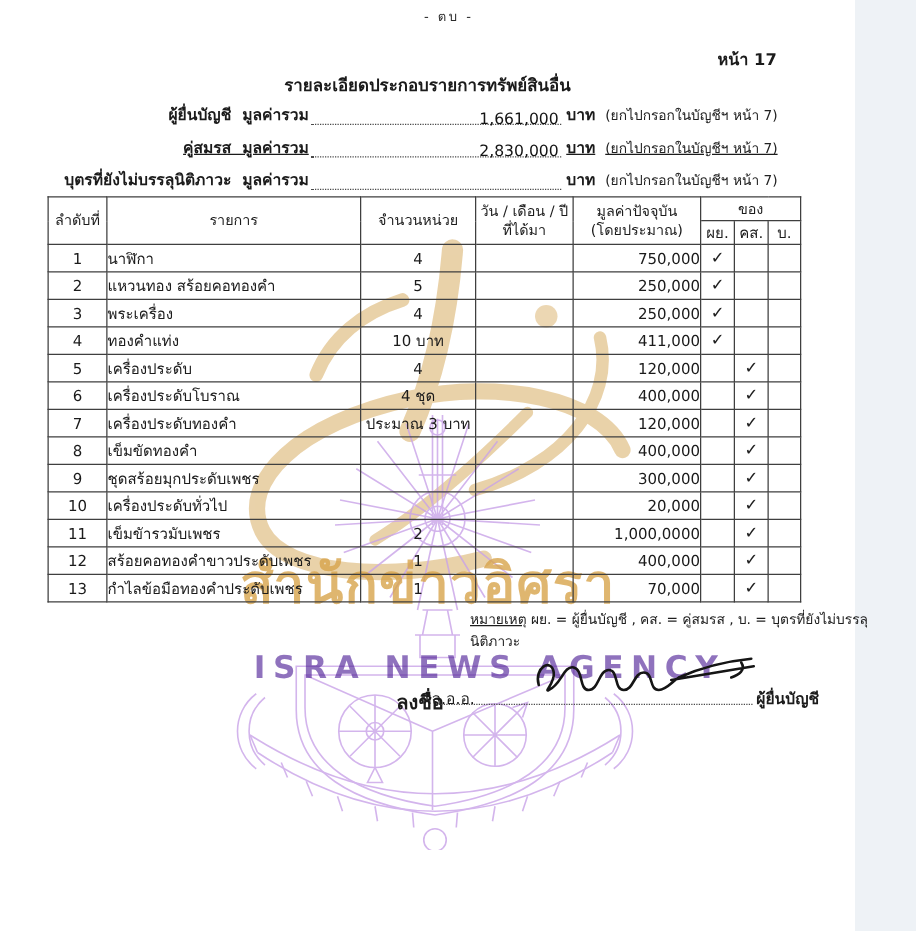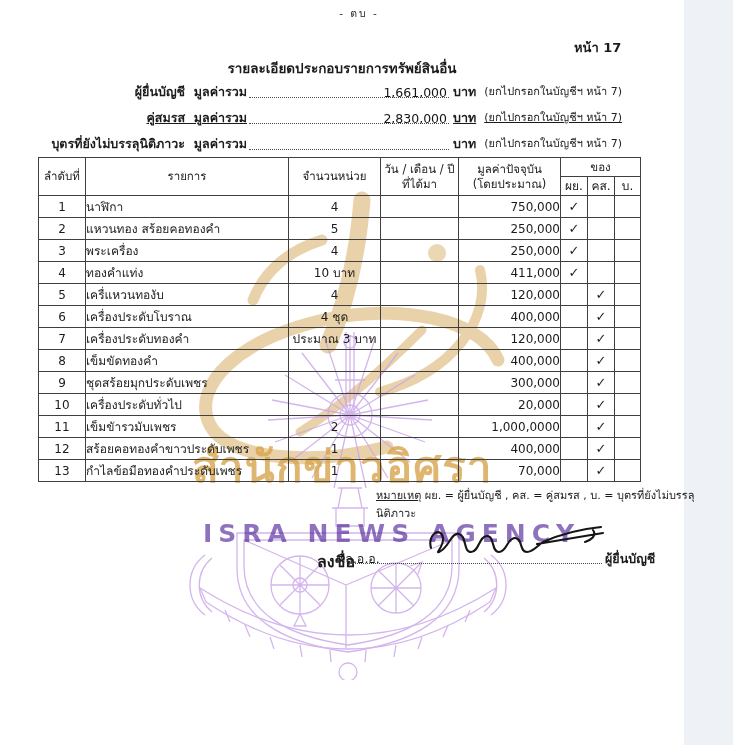--- a/index.html
+++ b/index.html
@@ -16,21 +16,21 @@
 
   
   #edge-strip { left:684px; top:0; width:49px; height:745px; background:#eef2f6; }
 
   
   #top-marker { left:304px; top:5px; width:110px; text-align:center; font-size:10.5px; letter-spacing:2px; color:#2a2a2a; }
   #page-number { left:574px; top:37px; font-size:13px; font-weight:600; }
   #doc-title { left:0; top:57px; width:684px; text-align:center; font-size:13.5px; font-weight:600; }
 
   
-  .sum-row { left:0; width:660px; height:20px; display:flex; align-items:flex-start; font-size:12.5px; }
+  .sum-row { left:0; width:660px; height:20px; display:flex; align-items:center; font-size:12.5px; }
   .sum-label { width:247px; text-align:right; font-weight:600; white-space:pre; }
   .sum-dots { position:relative; width:200px; height:16px; margin-left:2px; border-bottom:1.6px dotted #4a4a4a; }
   .sum-value { position:absolute; right:2px; bottom:-3px; font-size:12.5px; color:#141414; }
   .sum-baht { margin-left:4px; font-weight:600; }
   .sum-note { margin-left:8px; font-size:11px; color:#222; }
   #sum-row-1 { top:82px; } #sum-row-2 { top:108px;text-decoration:underline; } #sum-row-3 { top:134px; }
 
   
   #asset-table { position:absolute; left:38px; top:157px; width:602px; border-collapse:collapse; table-layout:fixed; font-size:12px; z-index:3; }
   #asset-table th, #asset-table td { border:1px solid #3f3f3f; font-weight:400; padding:0; vertical-align:middle; }
@@ -224,21 +224,21 @@
         <td class="c-item">ทองคำแท่ง</td>
         <td class="c-qty">10 บาท</td>
         <td class="c-date"></td>
         <td class="c-val">411,000</td>
         <td class="c-own"><span class="chk">✓</span></td>
         <td class="c-own"></td>
         <td class="c-own"></td>
       </tr>
       <tr>
         <td class="c-no">5</td>
-        <td class="c-item">เครื่แหวนทองับ</td>
+        <td class="c-item">เครื่องประดับ</td>
         <td class="c-qty">4</td>
         <td class="c-date"></td>
         <td class="c-val">120,000</td>
         <td class="c-own"></td>
         <td class="c-own"><span class="chk">✓</span></td>
         <td class="c-own"></td>
       </tr>
       <tr>
         <td class="c-no">6</td>
         <td class="c-item">เครื่องประดับโบราณ</td>

